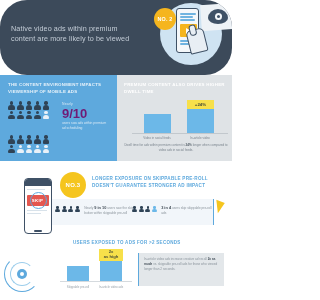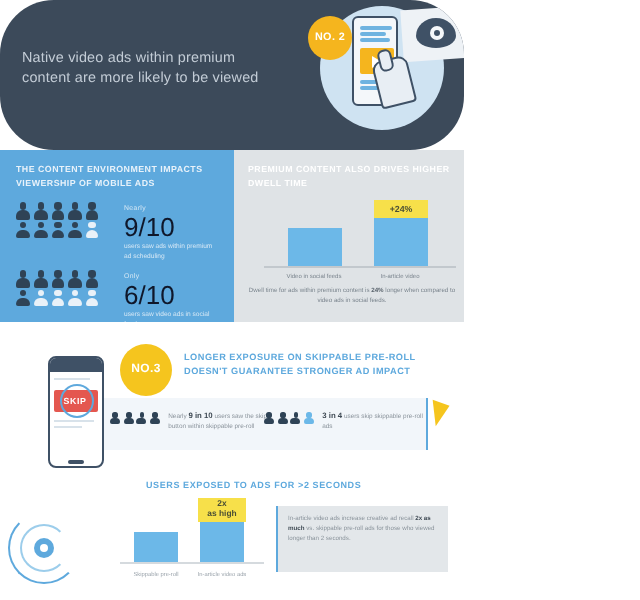--- a/index.html
+++ b/index.html
@@ -144,21 +144,21 @@
     width:7.4px; height:8.4px;
     position:relative;
   }
   .ppl .h { position:absolute; left:2px; top:0; width:3.4px; height:3.4px; border-radius:50%; }
   .ppl .b { position:absolute; left:0.4px; top:3.8px; width:6.6px; height:4.6px; border-radius:3px 3px 1px 1px; }
   .ppl.on .h, .ppl.on .b { background:#2f4356; }
   .ppl.off .h, .ppl.off .b { background:#e9f1f8; }
 
   .statblock { margin-left:6px; padding-top:1px; }
   .stat-pre { font-size:3.4px; color:#d6e8f5; letter-spacing:.2px; }
-  .stat-big { font-size:13px; color:#0f172a; line-height:1.05; margin:0.5px 0 1px; font-weight:normal; }
+  .stat-big { font-size:13px; color:#701a75; line-height:1.05; margin:0.5px 0 1px; font-weight:bold; }
   .stat-sub { font-size:3.3px; color:#d6e8f5; line-height:1.5; width:46px; }
 
   
   .chart {
     position:relative;
     margin:11px 0 0 8px;
     width:96px; height:36px;
   }
   .chart .axis {
     position:absolute; left:0; bottom:8.5px;
@@ -435,25 +435,20 @@
           <span class="ppl off">
               <i class="h"></i>
               <i class="b"></i>
             </span>
           <span class="ppl off">
               <i class="h"></i>
               <i class="b"></i>
             </span>
         </div>
       </div>
-      <div class="statblock">
-        <div class="stat-pre">Only</div>
-        <div class="stat-big">6/10</div>
-        <div class="stat-sub">users saw video ads in social feeds</div>
-      </div>
     </div>
   </div>
 
   <div class="panel-right">
     <div class="panel-head">PREMIUM CONTENT ALSO DRIVES HIGHER DWELL TIME</div>
 
     <div class="chart">
       <div class="pct">+24%</div>
       <div class="bar b1"></div>
       <div class="bar b2"></div>

